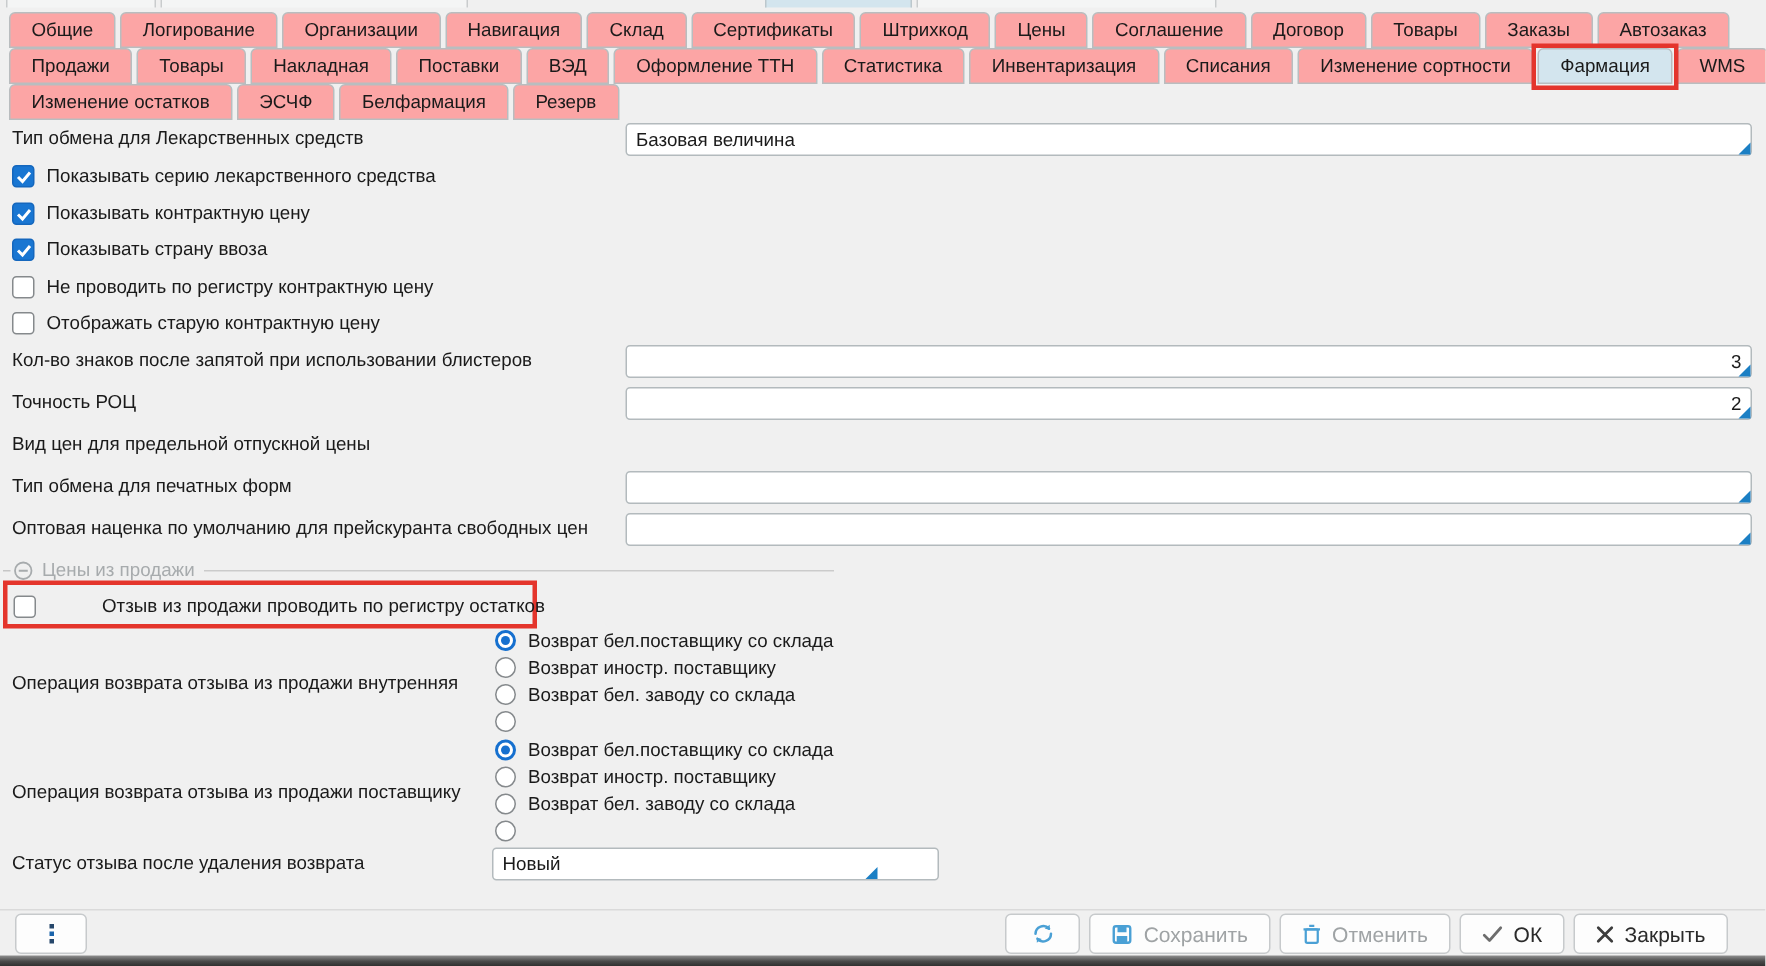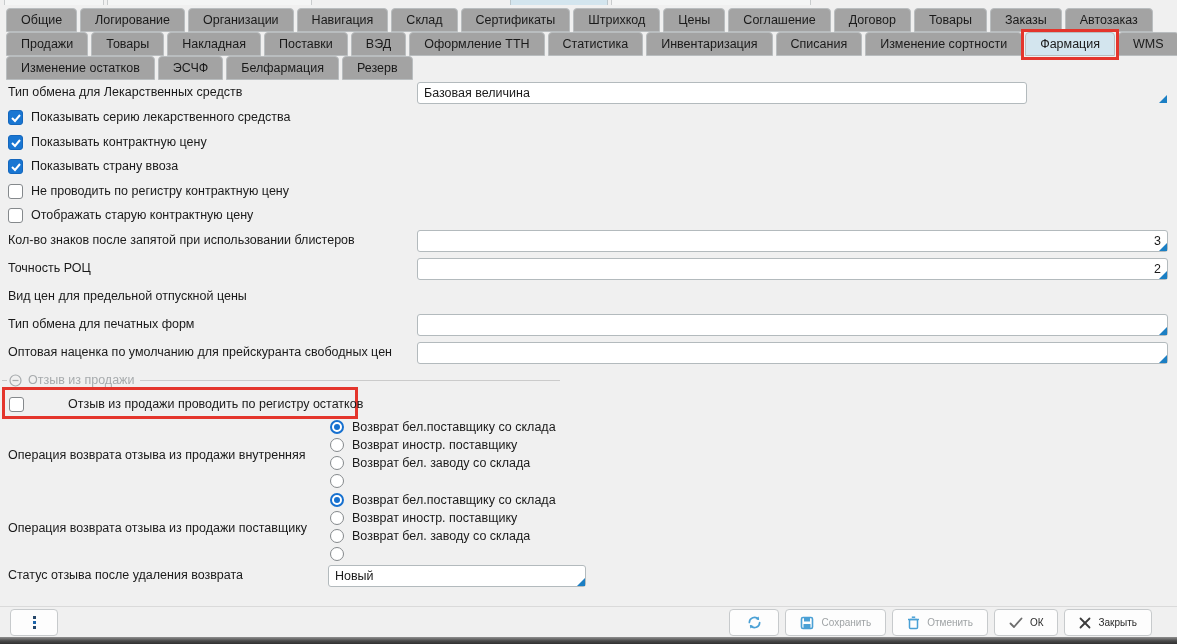--- a/index.html
+++ b/index.html
@@ -9,21 +9,21 @@
     font-size:12.5px; color:#1a1a1a;
     background:#f0f0f0; position:relative; overflow:hidden;
   }
   
   .top-strip { position:absolute; top:0; left:0; width:1177px; height:5px; }
   .top-strip .seg { position:absolute; top:0; height:5px; background:#f4f5f5; border-left:1px solid #c9cccd; border-right:1px solid #c9cccd; }
   .top-strip .seg.blue { background:#d3e5ee; border-color:#bcc7cc; }
   
   .tab-row { position:absolute; left:6px; display:flex; gap:3px; height:24px; }
   .tab {
-    background:#a3a3a3; border:1px solid #b9bdbf; border-radius:4px 4px 0 0;
+    background:#fca5a5; border:1px solid #b9bdbf; border-radius:4px 4px 0 0;
     padding:0 14px; height:24px; line-height:22px; white-space:nowrap; cursor:default;
   }
   .tab.selected { background:#d3e5ee; position:relative; }
   .redbox-tab {
     position:absolute; top:-4px; left:-5px; right:-5px; bottom:-5px;
     border:3px solid #e4352c; pointer-events:none;
   }
   
   .content { position:absolute; top:80px; left:0; width:1177px; height:527px; }
   .abs { position:absolute; }
@@ -54,21 +54,21 @@
   .group-head { position:absolute; display:flex; align-items:center; color:#a7abad; }
   .group-dash { width:5px; height:1px; background:#c6c6c6; margin-right:2px; }
   .group-line { height:1px; background:#cbcbcb; margin-left:6px; }
   .redbox { position:absolute; border:3px solid #e4352c; pointer-events:none; }
   
   .toolbar-sep { position:absolute; top:606px; left:0; width:1177px; height:1px; background:#dadada; }
   .toolbar { position:absolute; top:608px; left:0; width:1177px; height:29px; display:flex; align-items:center; }
   .btn {
     background:#fdfdfd; border:1px solid #c7cacc; border-radius:4px; height:27px;
     display:flex; align-items:center; justify-content:center; gap:7px; padding:0 14px;
-    font-size:10px; color:#2b2b2b; cursor:default;
+    font-size:14px; color:#2b2b2b; cursor:default;
   }
   .btn.disabled { color:#9fa3a5; }
   .btn-left { position:absolute; left:10px; width:48px; }
   .btn-group { position:absolute; right:25px; display:flex; gap:6px; }
   .dots { display:flex; flex-direction:column; gap:2px; align-items:center; }
   .dots i { width:3px; height:3px; background:#26476b; display:block; }
   .dots i:nth-child(2){ background:#1b64ab; }
   .bottom-bar { position:absolute; top:637px; left:0; width:1177px; height:7px;
     background:linear-gradient(#909090,#4a4a4a 55%,#303030); }
 </style>
@@ -119,21 +119,21 @@
 <div class="tab-row" style="top:56px;">
   <div class="tab">Изменение остатков</div>
   <div class="tab">ЭСЧФ</div>
   <div class="tab">Белфармация</div>
   <div class="tab">Резерв</div>
 </div>
 
 <div class="content">
 
   <div class="abs lbl" style="left:8px;top:5px;">Тип обмена для Лекарственных средств</div>
-  <input class="field" style="left: 417px; top: 2px; width: 610px;" value="Базовая величина">
+  <input class="field" style="left: 417px; top: 2px; width: 751px;" value="Базовая величина">
   <span class="corner" style="left:1159px;top:15px;"></span>
 
   <div class="checkrow" style="left:8px;top:29px;">
     <span class="cb on">
         <svg width="12" height="12" viewBox="0 0 12 12">
           <polyline points="2,6 5,9 10,3" fill="none" stroke="#fff" stroke-width="2"></polyline>
         </svg>
       </span>
     <span class="lbl">Показывать серию лекарственного средства</span>
   </div>
@@ -179,21 +179,21 @@
   <div class="abs lbl" style="left:8px;top:265px;">Оптовая наценка по умолчанию для прейскуранта свободных цен</div>
   <input class="field" style="left: 417px; top: 262px; width: 751px;" value="">
   <span class="corner" style="left:1159px;top:275px;"></span>
 
   <div class="group-head" style="left:2px;top:293px;">
     <span class="group-dash"></span>
     <svg width="13" height="13" viewBox="0 0 13 13" style="margin-right:6px;">
         <circle cx="6.5" cy="6.5" r="5.5" fill="none" stroke="#a7abad" stroke-width="1.2"></circle>
         <line x1="3.5" y1="6.5" x2="9.5" y2="6.5" stroke="#a7abad" stroke-width="1.2"></line>
       </svg>
-    <span>Отзыв из продажи</span>
+    <span>Цены из продажи</span>
     <span class="group-line" style="width:420px;"></span>
   </div>
 
   <div class="redbox" style="left:2px;top:307px;width:356px;height:32px;"></div>
   <div class="checkrow" style="left:9px;top:316px;gap:44px;">
     <span class="cb off"></span>
     <span class="lbl">Отзыв из продажи проводить по регистру остатков</span>
   </div>
 
   <div class="abs lbl" style="left:8px;top:368px;">Операция возврата отзыва из продажи внутренняя</div>
@@ -230,21 +230,21 @@
       <span class="rb un"></span>
       <span class="lbl">Возврат бел. заводу со склада</span>
     </div>
     <div class="radiorow">
       <span class="rb un"></span>
       <span class="lbl"></span>
     </div>
   </div>
 
   <div class="abs lbl" style="left:8px;top:488px;">Статус отзыва после удаления возврата</div>
-  <input class="field" style="left: 328px; top: 485px; width: 258px;" value="Новый">
+  <input class="field" style="left: 328px; top: 485px; width: 298px;" value="Новый">
   <span class="corner" style="left:577px;top:498px;"></span>
 </div>
 
 <div class="toolbar-sep"></div>
 <div class="toolbar">
   <div class="btn btn-left">
     <span class="dots">
         <i></i>
         <i></i>
         <i></i>

